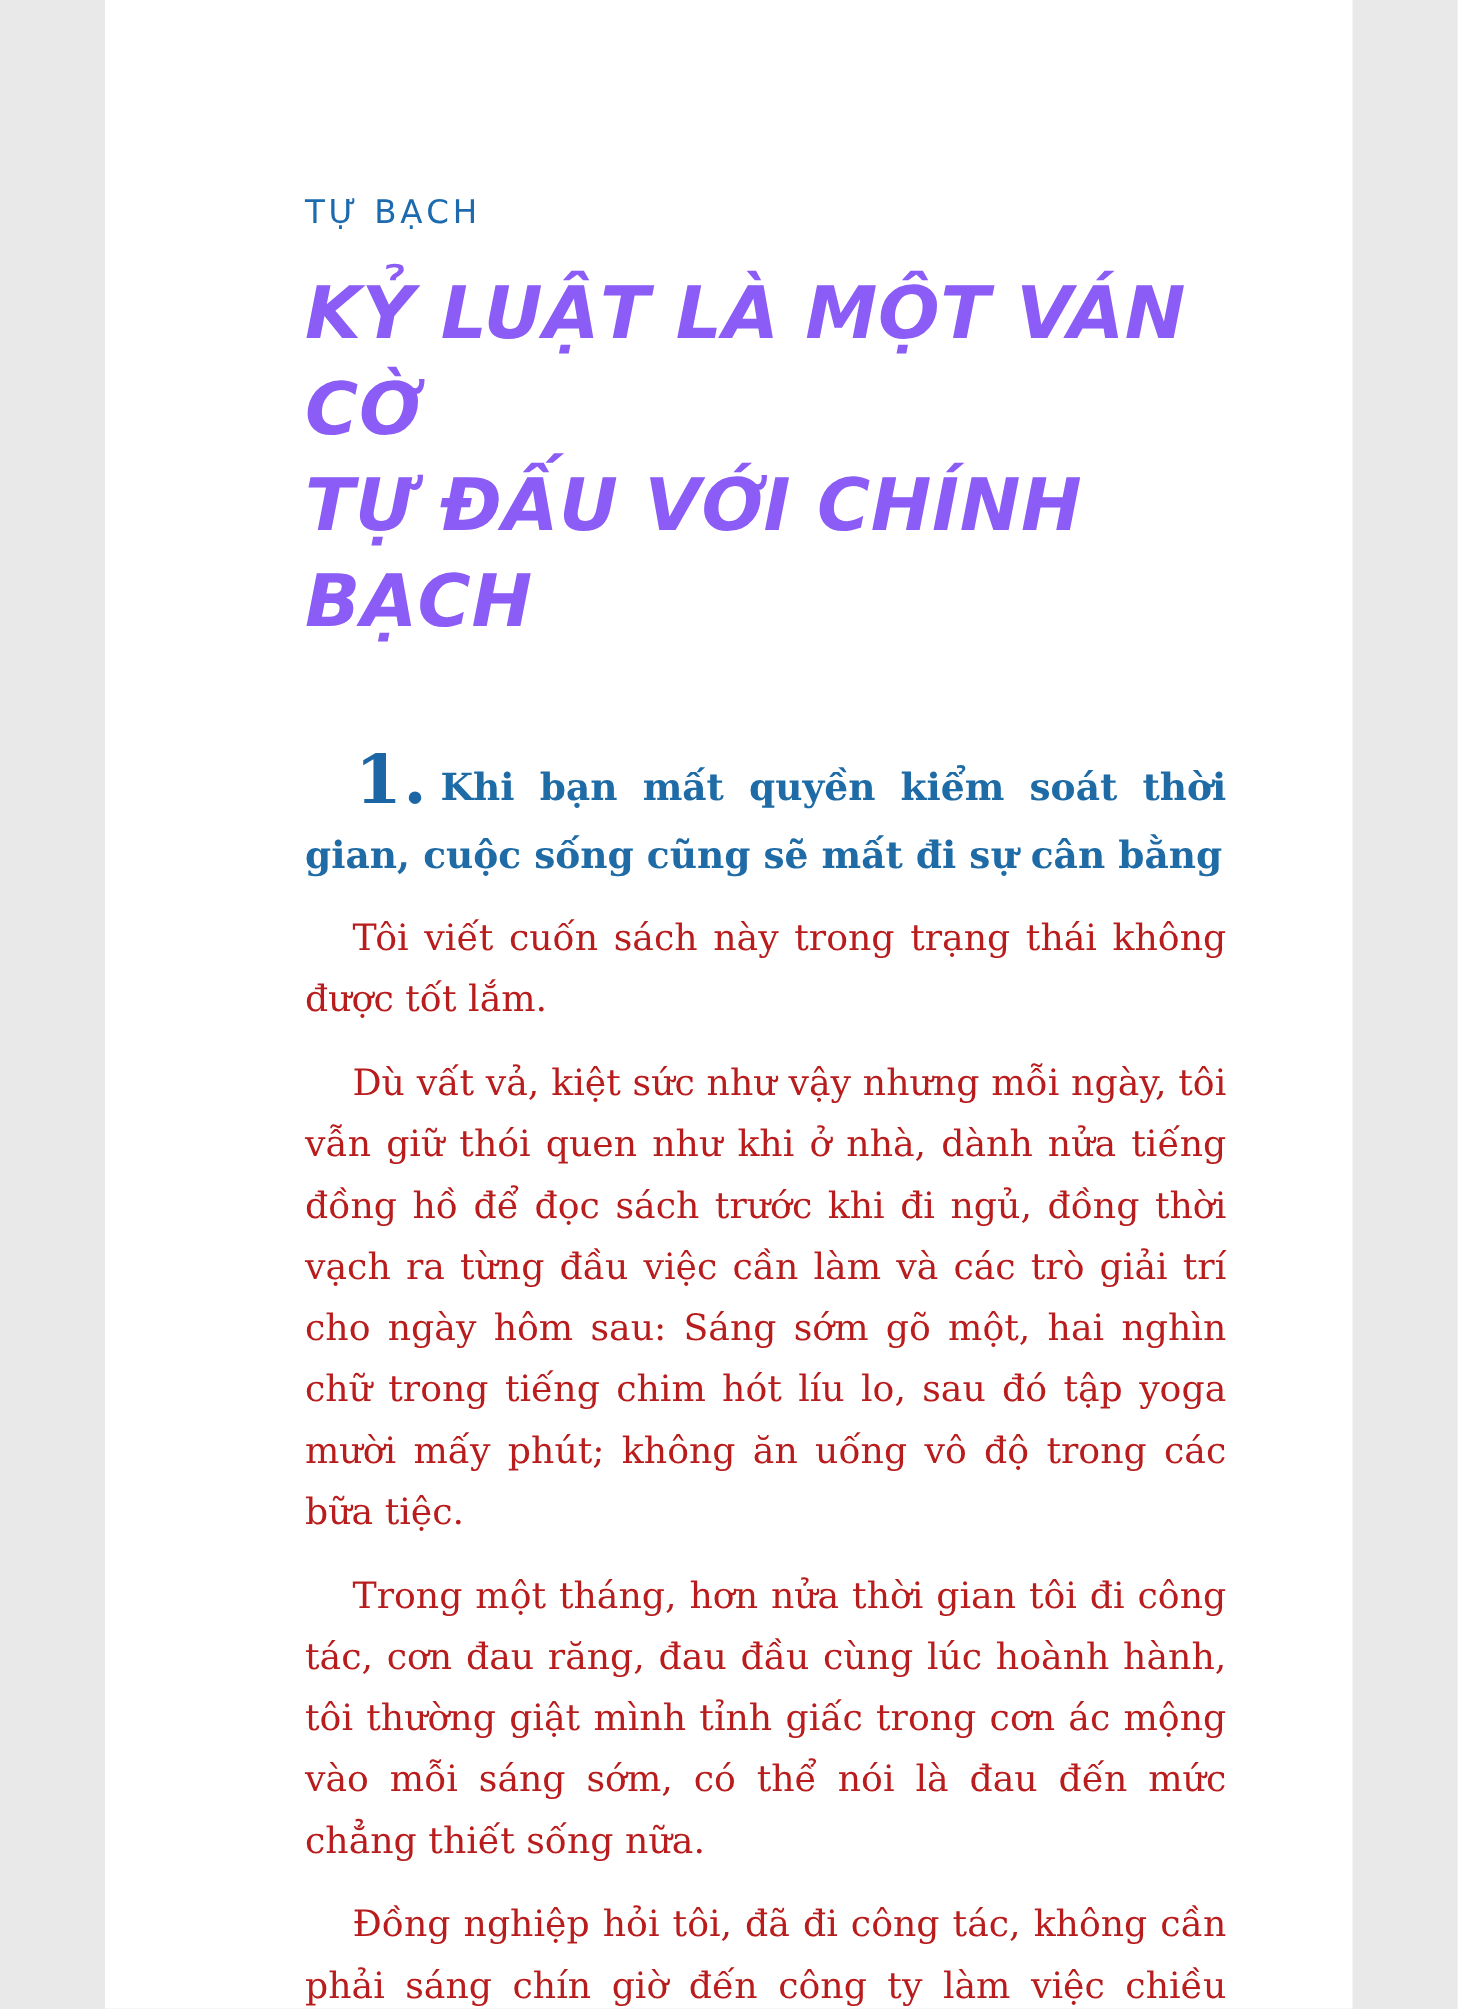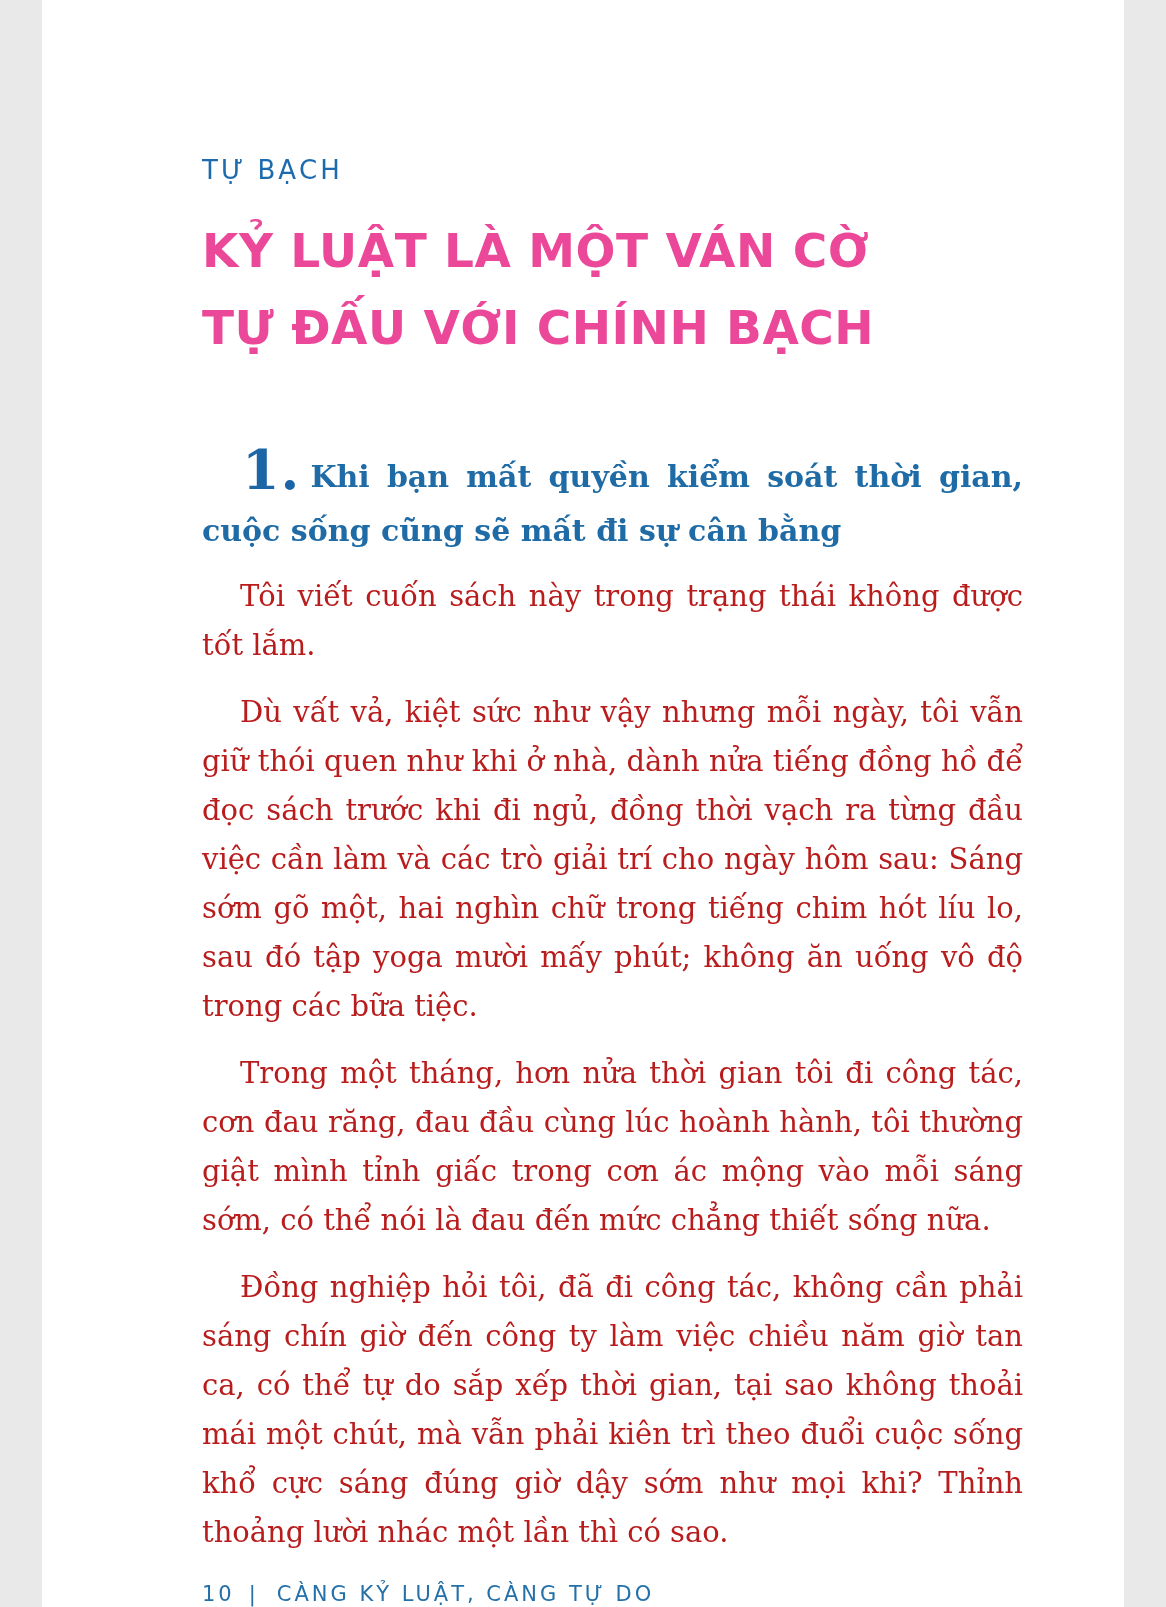--- a/index.html
+++ b/index.html
@@ -2,44 +2,45 @@
 <html lang="vi"><head>
 <meta charset="utf-8">
 <style>
   html, body {
     margin: 0;
     padding: 0;
     background: #e9e9e9;
   }
   .page {
     position: relative;
-    width: 1082px;
+    width: 998px;
     height: 1607px;
     margin: 0 auto;
     background: #ffffff;
     box-sizing: border-box;
     padding: 152px 101px 0 160px;
     overflow: hidden;
   }
   .kicker {
     font-family: "DejaVu Sans", "Liberation Sans", sans-serif;
     font-size: 26px;
     font-weight: 500;
     letter-spacing: 3px;
     color: #1d6bae;
     line-height: 36px;
   }
   .chapter-title {
     margin: 24px 0 0 0;
     font-family: "DejaVu Sans", "Liberation Sans", sans-serif;
-    font-size: 47px;
+    font-size: 58px;
     font-weight: 700;
-    color: #ec4899;
+    color: #8b5cf6;
     line-height: 77px;
     letter-spacing: 0.5px;
+    font-style: italic;
   }
   .section-heading {
     margin: 84px 0 0 0;
     font-family: "DejaVu Serif", "Liberation Serif", serif;
     font-size: 30px;
     font-weight: 700;
     color: #1e6ba6;
     line-height: 54px;
     text-align: justify;
     text-indent: 40px;

